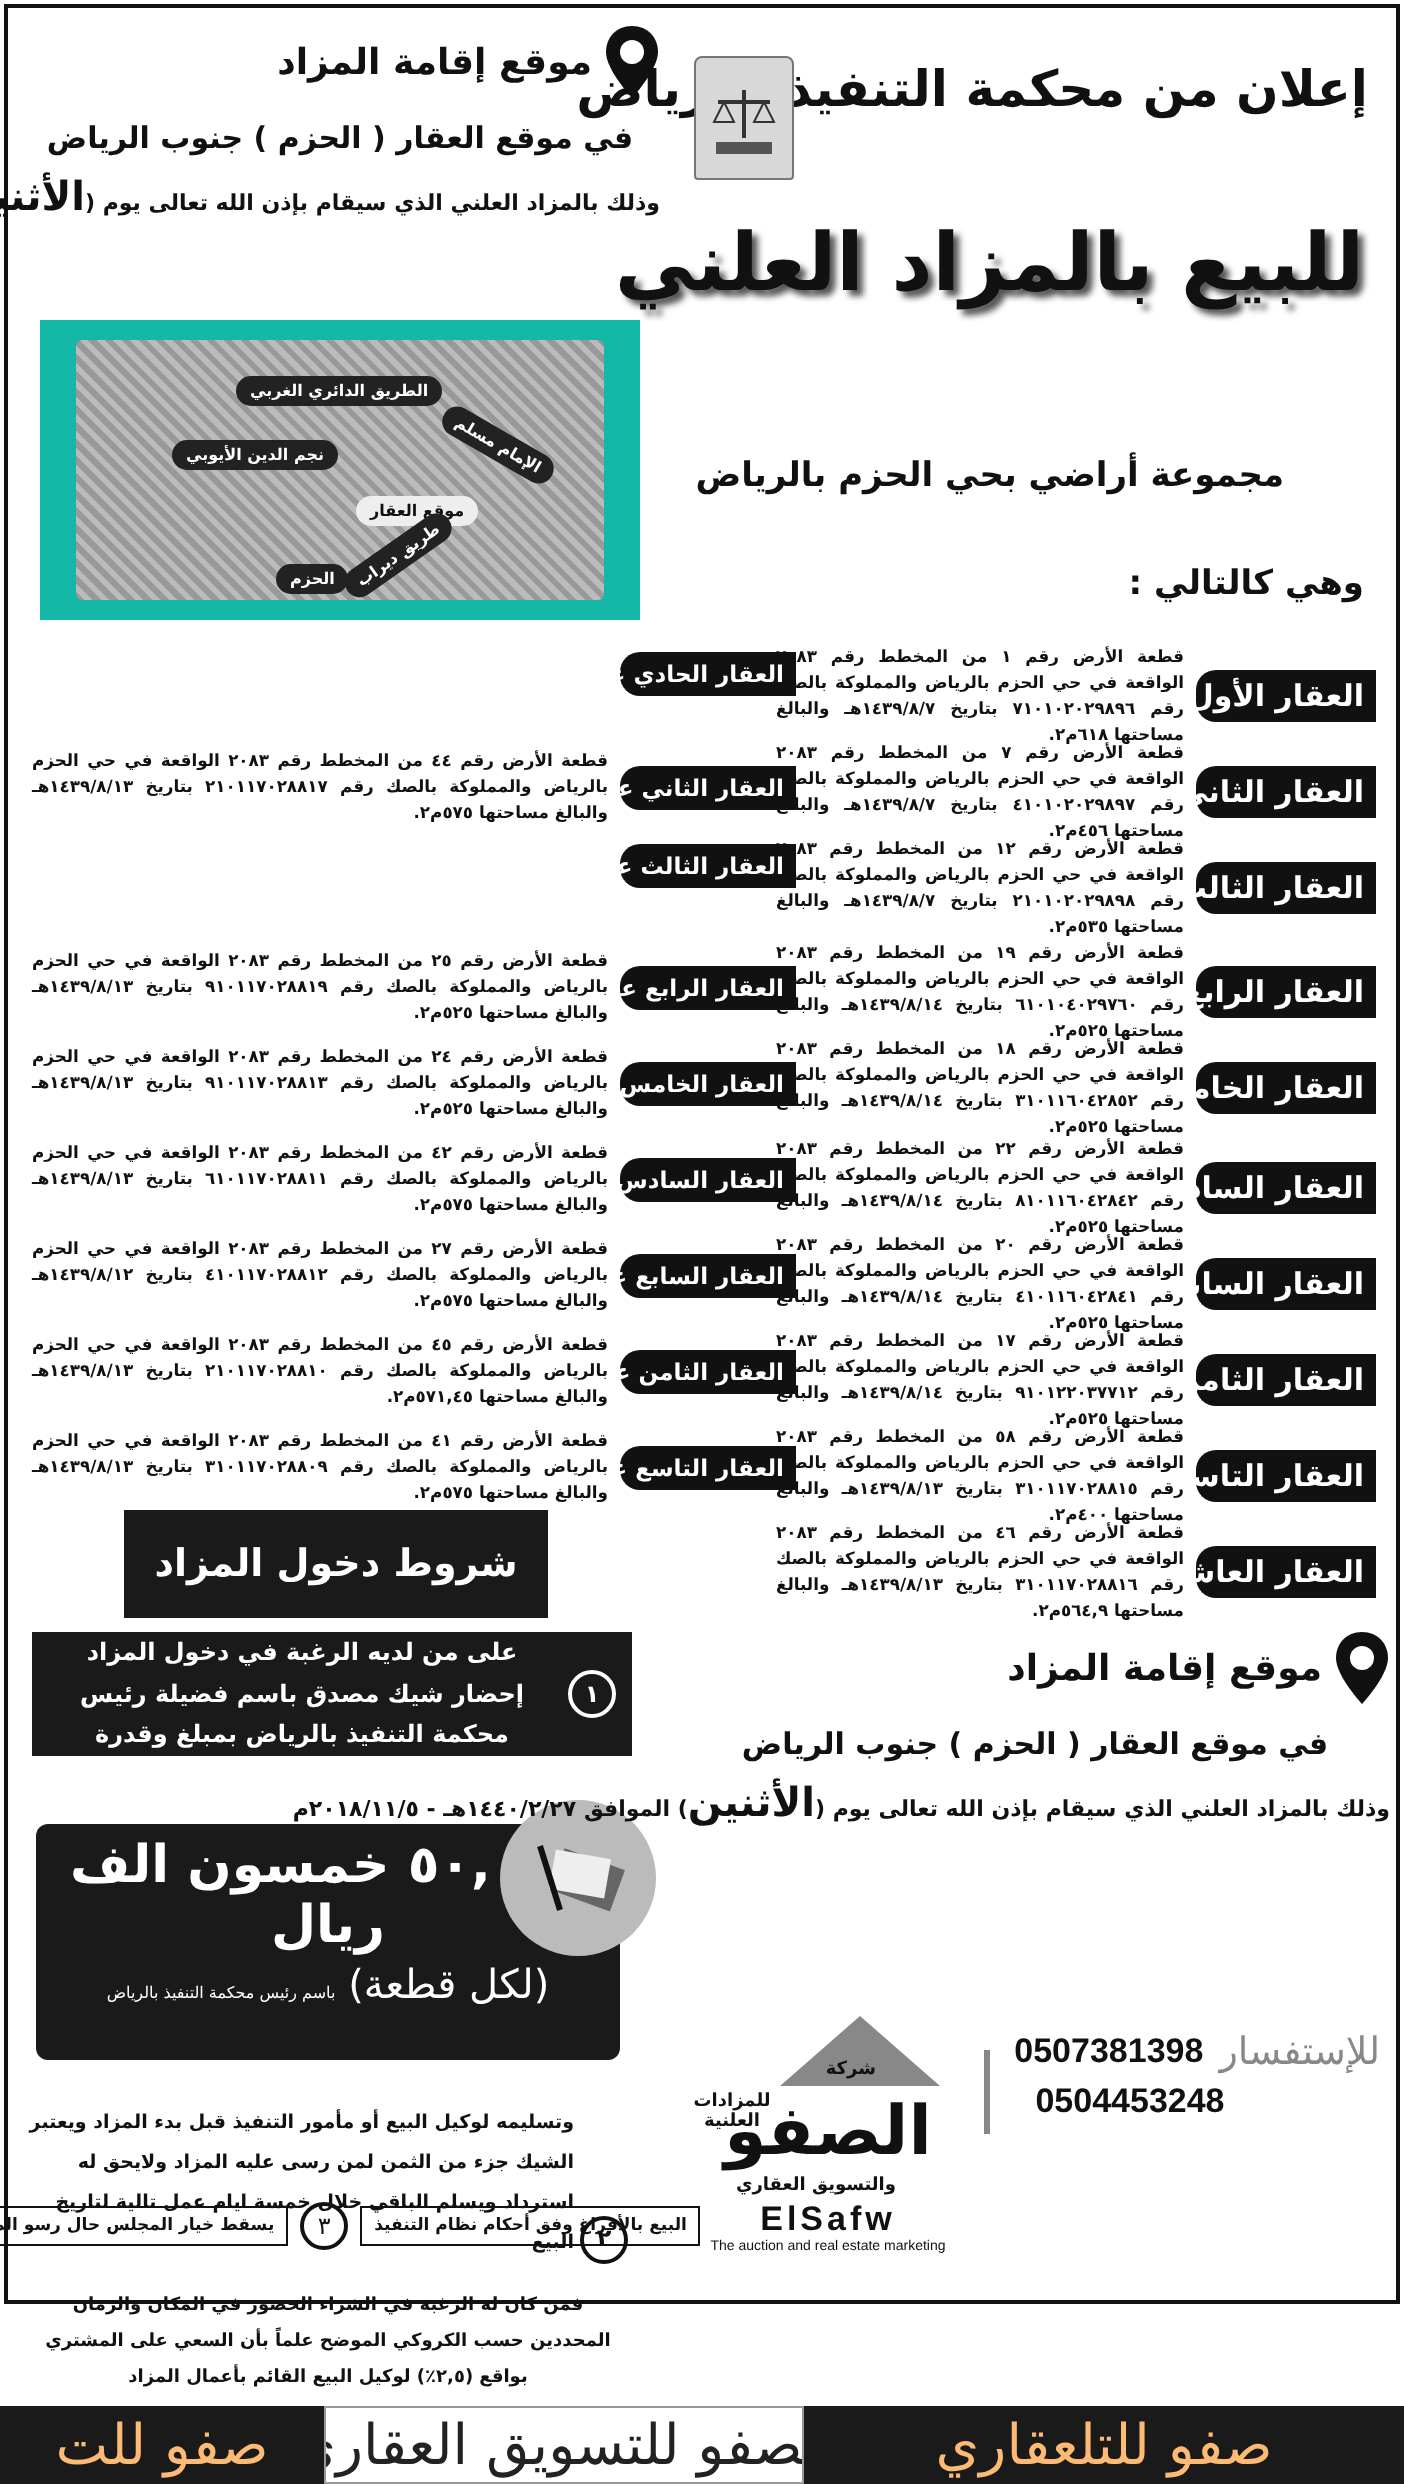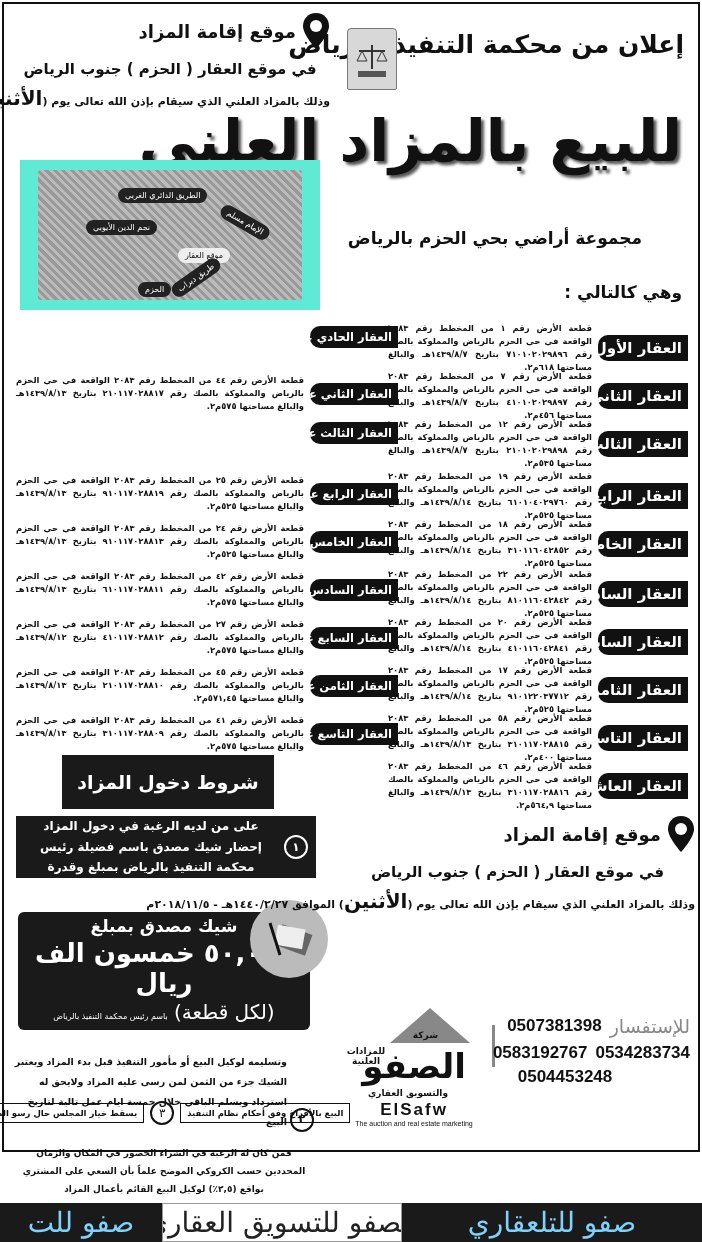--- a/index.html
+++ b/index.html
@@ -3,33 +3,33 @@
 <meta charset="utf-8">
 <style>
   * { box-sizing: border-box; margin: 0; padding: 0; }
   html, body { width: 702px; height: 1242px; background: #fff; overflow: hidden; }
   body { font-family: "DejaVu Sans", sans-serif; color: #111; position: relative; direction: rtl; }
   .frame { position: absolute; left: 2px; top: 2px; width: 698px; height: 1150px; border: 2px solid #111; }
 
   
   .court-title { position: absolute; right: 18px; top: 30px; font-size: 25px; font-weight: bold; letter-spacing: -0.5px; }
   .emblem { position: absolute; left: 347px; top: 28px; width: 50px; height: 62px; border: 1px solid #777; background: #d8d8d8; border-radius: 4px 4px 2px 2px; display:flex; align-items:center; justify-content:center; }
-  .main-title { position: absolute; right: 20px; top: 110px; font-size: 58px; font-weight: bold; text-shadow: 3px 3px 3px #555; line-height: 1.1; letter-spacing: -1px; }
+  .main-title { position: absolute; right: 20px; top: 110px; font-size: 40px; font-weight: bold; text-shadow: 3px 3px 3px #555; line-height: 1.1; letter-spacing: -1px; }
   .subtitle { position: absolute; right: 60px; top: 228px; font-size: 17px; font-weight: bold; }
   .as-follows { position: absolute; right: 20px; top: 282px; font-size: 17px; font-weight: bold; }
 
   
   .loc-block { position: absolute; text-align: center; }
   .loc-head { display: flex; align-items: center; gap: 6px; font-size: 18px; font-weight: bold; }
   .pin { width: 28px; height: 38px; position: relative; }
   .loc-where { font-size: 15px; font-weight: bold; margin-top: 10px; }
   .loc-date { font-size: 11px; font-weight: bold; margin-top: 8px; white-space: nowrap; }
   .loc-date b { font-size: 20px; }
 
-  .map { position: absolute; left: 20px; top: 160px; width: 300px; height: 150px; background: #5eead4; padding: 10px 18px; }
+  .map { position: absolute; left: 20px; top: 160px; width: 300px; height: 150px; background: #14b8a6; padding: 10px 18px; font-weight: bold; }
   .map-inner { width: 100%; height: 100%; background: repeating-linear-gradient(45deg,#999 0 3px,#bbb 3px 6px); position: relative; border-radius: 3px; }
   .map-label { position: absolute; background: #222; color: #fff; font-size: 8px; padding: 3px 7px; border-radius: 10px; white-space: nowrap; }
 
   
   .prop { position: absolute; display: flex; align-items: center; gap: 6px; }
   .prop-label { background: #111; color: #fff; font-weight: bold; font-size: 14px; border-radius: 10px 0 0 10px; padding: 4px 6px; white-space: nowrap; text-align: center; }
   .prop-text { font-size: 8.4px; font-weight: bold; line-height: 1.55; text-align: justify; }
   .col-right .prop { right: 14px; width: 300px; }
   .col-right .prop-label { width: 90px; font-size: 15px; }
   .col-right .prop-text { width: 204px; }
@@ -61,21 +61,21 @@
   .divider { position: absolute; left: 492px; top: 1025px; width: 3px; height: 42px; background: #888; }
   .logo { position: absolute; left: 340px; top: 1008px; width: 148px; height: 125px; text-align: center; }
   .logo-roof { position: absolute; left: 50px; top: 0; width: 0; height: 0; border-left: 40px solid transparent; border-right: 40px solid transparent; border-bottom: 35px solid #888; }
   .logo-name { position: absolute; top: 38px; width: 100%; font-size: 34px; font-weight: bold; }
   .logo-small { position: absolute; font-size: 9px; font-weight: bold; }
   .logo-en { position: absolute; top: 92px; width: 100%; font-family: "Liberation Sans", sans-serif; font-size: 17px; font-weight: bold; direction: ltr; letter-spacing: 2px; }
   .logo-tag { position: absolute; top: 112px; width: 100%; font-family: "Liberation Sans", sans-serif; font-size: 7px; direction: ltr; }
 
   
   .footer { position: absolute; left: 0; top: 1203px; width: 702px; height: 39px; background: #1a1a1a; display: flex; }
-  .f-seg { color: #7dd3fc; font-family: "DejaVu Serif", serif; font-size: 28px; display: flex; align-items: center; justify-content: center; overflow: hidden; white-space: nowrap; }
+  .f-seg { color: #fdba74; font-family: "DejaVu Serif", serif; font-size: 28px; display: flex; align-items: center; justify-content: center; overflow: hidden; white-space: nowrap; }
   .f-mid { background: #fff; color: #222; border: 1px solid #999; }
 </style>
 </head>
 <body>
 
 <div class="frame"></div>
 
 <div class="court-title">إعلان من محكمة التنفيذ بالرياض</div>
 <div class="emblem">
   <svg width="36" height="40" viewBox="0 0 36 40">
@@ -192,21 +192,20 @@
       <div class="prop-text">قطعة الأرض رقم ٤١ من المخطط رقم ٢٠٨٣ الواقعة في حي الحزم بالرياض والمملوكة بالصك رقم ٣١٠١١٧٠٢٨٨٠٩ بتاريخ ١٤٣٩/٨/١٣هـ والبالغ مساحتها ٥٧٥م٢.</div>
     </div>
 </div>
 
 <div class="cond-title">شروط دخول المزاد</div>
 <div class="cond1">
   <span class="num-circle">١</span>
   <span class="cond1-text">على من لديه الرغبة في دخول المزاد إحضار شيك مصدق باسم فضيلة رئيس محكمة التنفيذ بالرياض بمبلغ وقدرة</span>
 </div>
 <div class="cheque">
-  <div class="l1">شيك مصدق بمبلغ</div>
   <div class="l2">٥٠,٠٠٠ خمسون الف ريال</div>
   <div class="l3"><span>(لكل قطعة)</span> <small>باسم رئيس محكمة التنفيذ بالرياض</small></div>
 </div>
 <div class="cheque-icon">
   <svg width="50" height="40" viewBox="0 0 50 40">
       <rect x="14" y="10" width="32" height="22" fill="#666" transform="rotate(20 30 20)"></rect>
       <rect x="12" y="8" width="28" height="20" fill="#eee" transform="rotate(10 26 18)"></rect>
       <line x1="6" y1="4" x2="16" y2="36" stroke="#111" stroke-width="3"></line>
     </svg>
 </div>
@@ -232,24 +231,20 @@
   <div class="loc-where">في موقع العقار ( الحزم ) جنوب الرياض</div>
   <div class="loc-date"><span>وذلك بالمزاد العلني الذي سيقام بإذن الله تعالى يوم (</span><b>الأثنين</b><span>) الموافق ١٤٤٠/٢/٢٧هـ - ٢٠١٨/١١/٥م</span></div>
 </div>
 
 <div class="divider"></div>
 <div class="contact">
   <div class="c-row">
       <span class="c-num">0507381398</span>
       <span class="c-label">للإستفسار</span>
     </div>
-  <div class="c-row" style="margin-top:6px">
-      <span class="c-num">0583192767</span>
-      <span class="c-num">0534283734</span>
-    </div>
   <div class="c-row" style="justify-content:center; margin-top:4px">
       <span class="c-num">0504453248</span>
     </div>
 </div>
 
 <div class="logo">
   <div class="logo-roof"></div>
   <span class="logo-small" style="right:50px;top:22px">شركة</span>
   <span class="logo-small" style="right:96px;top:38px">للمزادات العلنية</span>
   <div class="logo-name">الصفو</div>

